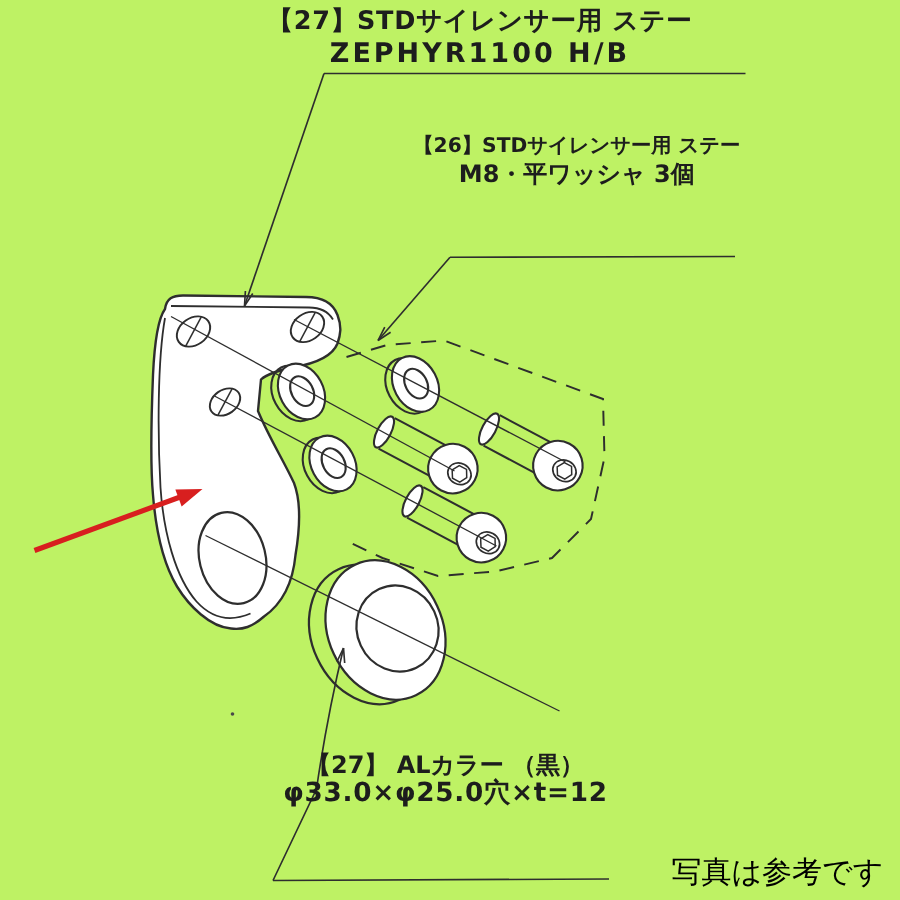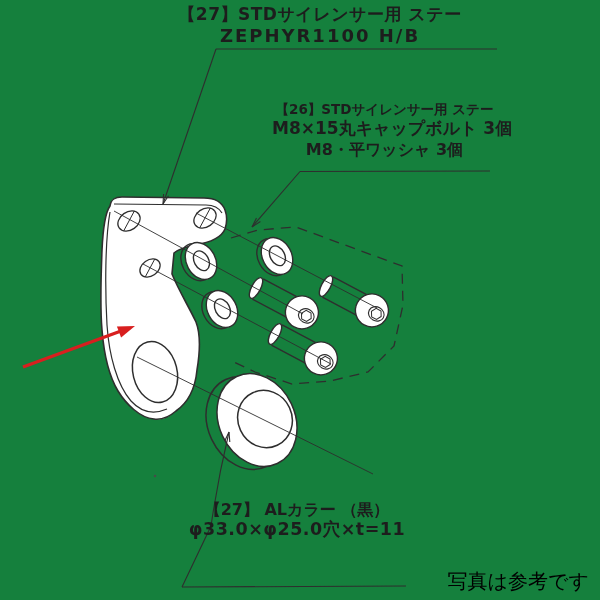--- a/index.html
+++ b/index.html
@@ -1,17 +1,17 @@
 <!DOCTYPE html>
 <html><head>
 <meta charset="utf-8">
 <style>
   html,body{margin:0;padding:0;background:#ffffff;}
   .canvas{
-    position:relative;width:600px;height:600px;background:#15803d;overflow:hidden;
+    position:relative;width:600px;height:600px;background:#bef264;overflow:hidden;
     font-family:"DejaVu Sans","Liberation Sans",sans-serif;
   }
   svg{position:absolute;left:0;top:0;}
   .callout{position:absolute;color:#1d1d1d;font-weight:bold;text-align:center;white-space:nowrap;}
   .callout div{margin:0;padding:0;}
   .c-top .l1{font-size:17px;line-height:22px;letter-spacing:0.5px;}
   .c-top .l2{font-size:18px;line-height:21px;letter-spacing:2px;}
   .c-set .l1{font-size:13.5px;line-height:15px;}
   .c-set .l2{font-size:13.5px;line-height:19px;}
   .c-set .l3{font-size:17px;line-height:22px;}
@@ -122,26 +122,25 @@
       <line x1="23" y1="367" x2="121" y2="331" stroke="#d81f1f" stroke-width="3.4"></line>
       <polygon points="135,326 121.1,337.6 116.9,326.4" fill="#d81f1f" stroke="none"></polygon>
     </g>
   </svg>
 
   <div class="callout c-top" style="left:175px;top:3px;width:290px;">
     <div class="l1">【27】STDサイレンサー用 ステー</div>
     <div class="l2">ZEPHYR1100 H/B</div>
   </div>
 
-  <div class="callout c-set" style="left:272px;top:102px;width:225px;">
+  <div class="callout c-set" style="left:272px;top:90px;width:225px;">
     <div class="l1">【26】STDサイレンサー用 ステー</div>
-    <div class="l3">M8×15丸キャップボルト 3個</div>
     <div class="l4">M8・平ワッシャ 3個</div>
   </div>
 
   <div class="callout c-col" style="left:180px;top:500px;width:234px;">
     <div class="l1">【27】 ALカラー （黒）</div>
-    <div class="l3">φ33.0×φ25.0穴×t=11</div>
+    <div class="l3">φ33.0×φ25.0穴×t=12</div>
   </div>
 
   <div class="footnote">写真は参考です</div>
 
 </div>
 
 </body></html>

